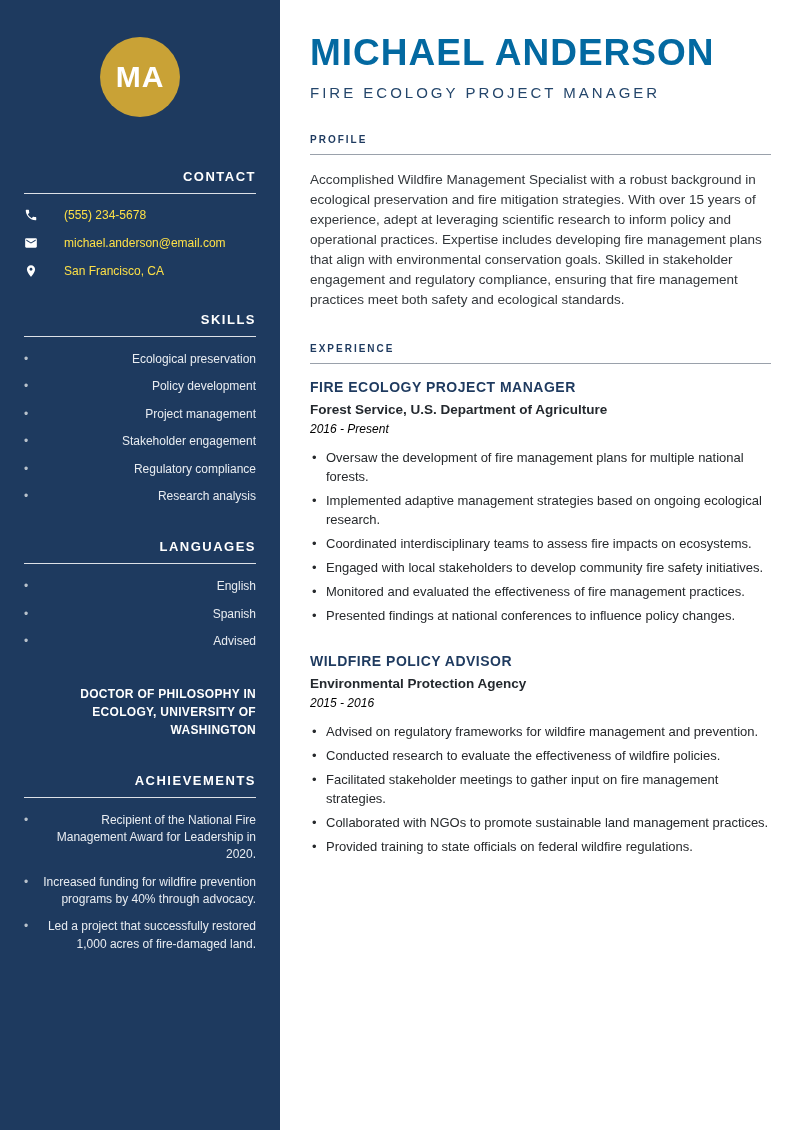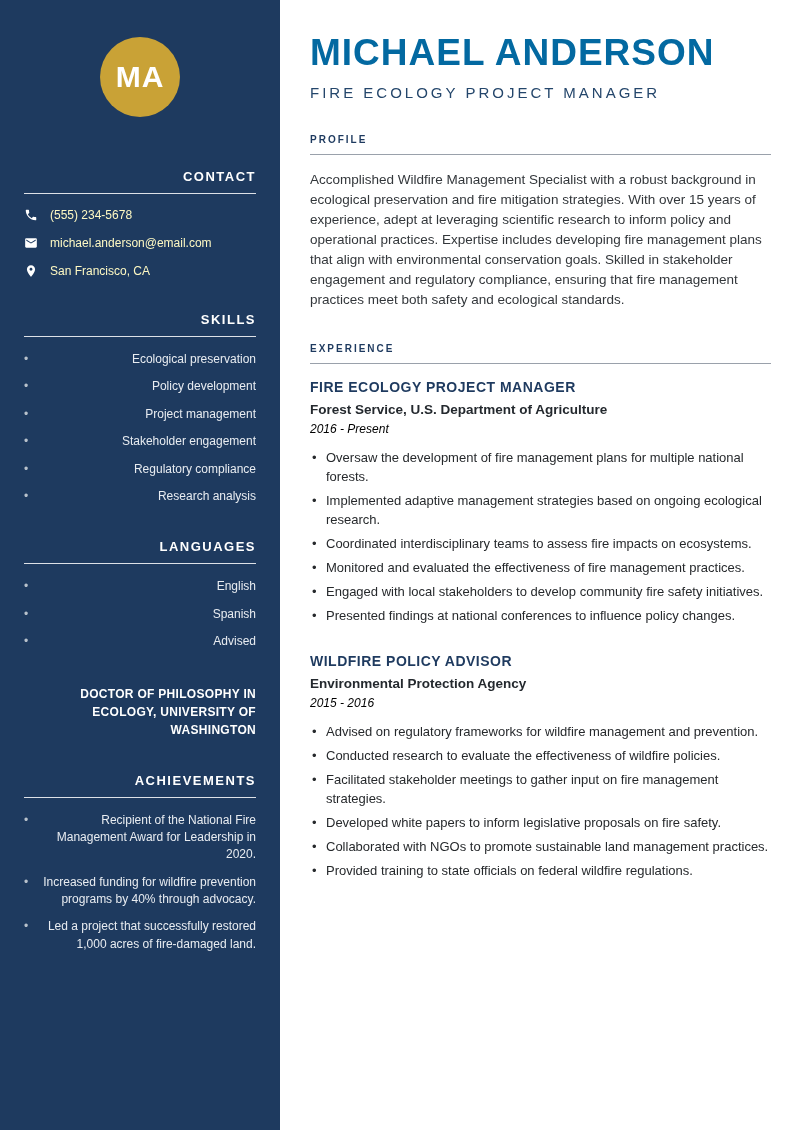--- a/index.html
+++ b/index.html
@@ -26,22 +26,22 @@
     margin:0 auto 52px auto;
   }
   .side-section { margin-bottom:34px; }
   .side-heading {
     font-size:13px; font-weight:bold; color:#ffffff;
     letter-spacing:1.5px;
     padding-bottom:9px; margin-bottom:14px;
     border-bottom:1px solid rgba(255,255,255,0.85);
   }
   .contact-item {
-    display:flex; align-items:center; gap:12px;
-    font-size:12px; color:#fef9c3; margin-bottom:14px;
+    display:flex; align-items:center; gap:26px;
+    font-size:12px; color:#fde047; margin-bottom:14px;
   }
   .cicon { width:14px; flex-shrink:0; }
   .cicon svg { width:14px; height:14px; fill:#ffffff; display:block; }
   .side-list { list-style:none; }
   .side-list li {
     position:relative; padding-left:14px;
     font-size:12px; color:#e8ecf1;
     margin-bottom:10px; line-height:1.45;
   }
   .side-list li::before {
@@ -188,36 +188,35 @@
 
       <article class="job">
         <h3 class="job-title">FIRE ECOLOGY PROJECT MANAGER</h3>
         <div class="job-company">Forest Service, U.S. Department of Agriculture</div>
         <div class="job-dates">2016 - Present</div>
         <ul class="job-bullets">
 
         <li>Oversaw the development of fire management plans for multiple national forests.</li>
             <li>Implemented adaptive management strategies based on ongoing ecological research.</li>
             <li>Coordinated interdisciplinary teams to assess fire impacts on ecosystems.</li>
+            <li>Engaged with local stakeholders to develop community fire safety initiatives.</li>
             <li>Monitored and evaluated the effectiveness of fire management practices.</li>
-            <li>Engaged with local stakeholders to develop community fire safety initiatives.</li>
             <li>Presented findings at national conferences to influence policy changes.</li>
           </ul>
       </article>
 
       <article class="job">
         <h3 class="job-title">WILDFIRE POLICY ADVISOR</h3>
         <div class="job-company">Environmental Protection Agency</div>
         <div class="job-dates">2015 - 2016</div>
         <ul class="job-bullets">
 
         <li>Advised on regulatory frameworks for wildfire management and prevention.</li>
             <li>Conducted research to evaluate the effectiveness of wildfire policies.</li>
             <li>Facilitated stakeholder meetings to gather input on fire management strategies.</li>
-            <li>Developed white papers to inform legislative proposals on fire safety.</li>
             <li>Collaborated with NGOs to promote sustainable land management practices.</li>
             <li>Provided training to state officials on federal wildfire regulations.</li>
           </ul>
       </article>
 
     </section>
 
   </main>
 </div>
 

